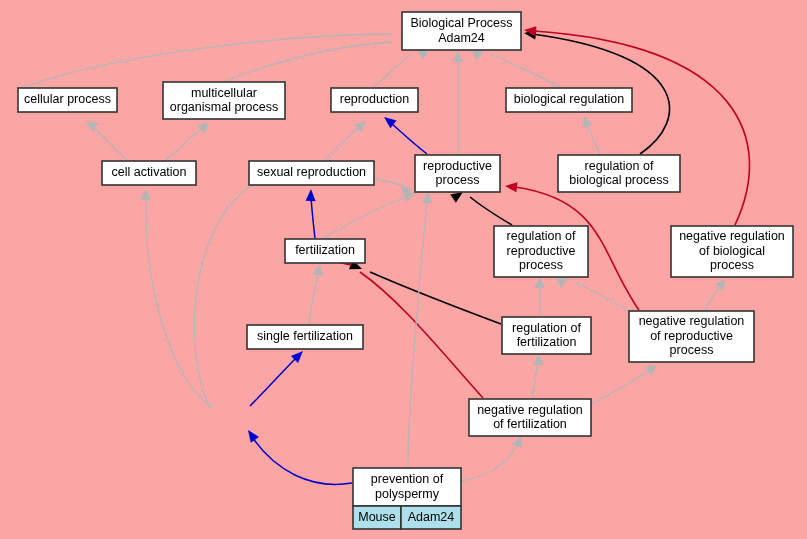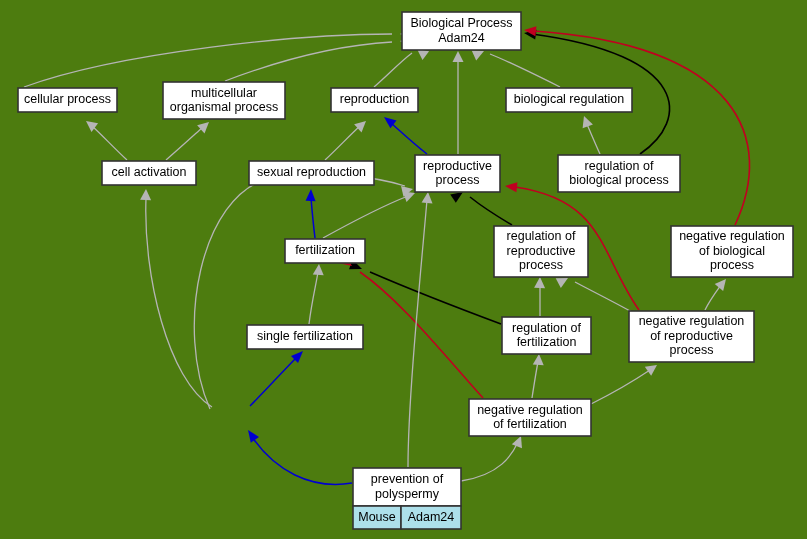--- a/index.html
+++ b/index.html
@@ -4,21 +4,21 @@
 <style>
   html, body {
     margin: 0;
     padding: 0;
     background: #ffffff;
   }
   #canvas-wrap {
     position: relative;
     width: 807px;
     height: 539px;
-    background: #4d7c0f;
+    background: #fca5a5;
     font-family: "Liberation Sans", sans-serif;
   }
   svg#graph {
     position: absolute;
     left: 0;
     top: 0;
     width: 807px;
     height: 539px;
     overflow: visible;
   }

